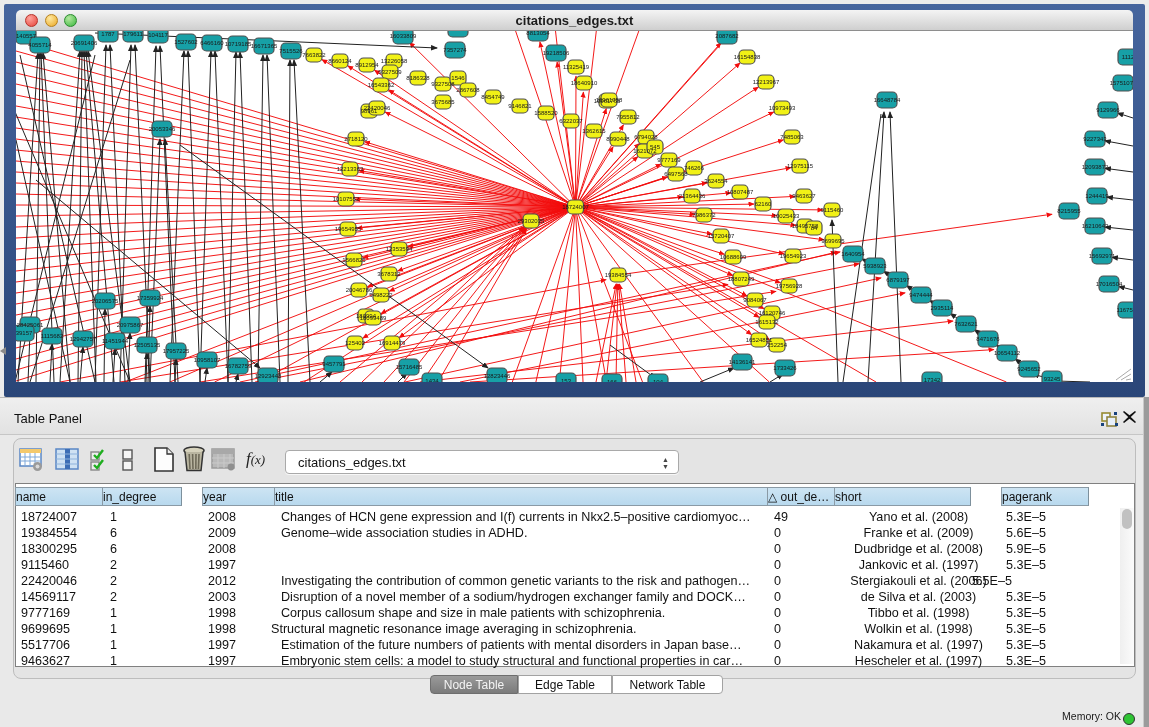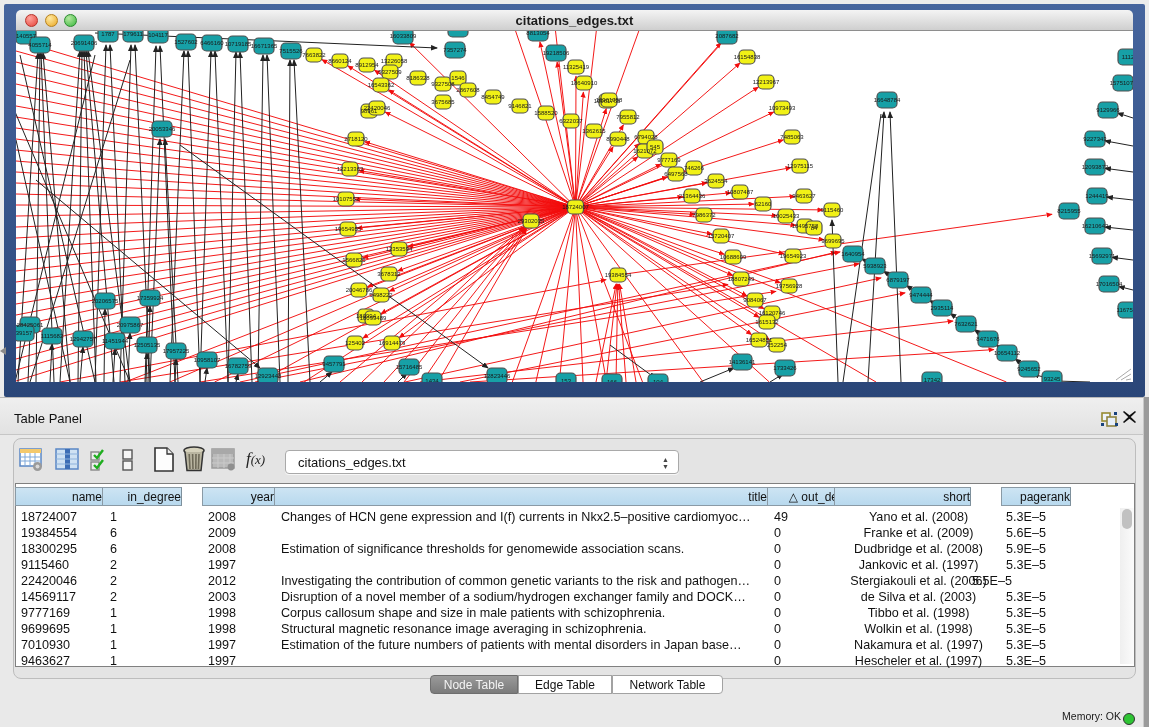--- a/index.html
+++ b/index.html
@@ -20,21 +20,21 @@
 #gbox{position:absolute;left:13px;top:40px;width:1123px;height:241px;
  border:1px solid #bdbdbd;border-radius:8px;background:#e4e4e4}
 #combo{position:absolute;left:285px;top:52px;width:394px;height:24px;background:#fff;
  border:1px solid #a9a9a9;border-radius:4px;box-shadow:0 1px 0 rgba(255,255,255,.7)}
 #combo .t{position:absolute;left:12px;top:4px;font-size:13px;color:#111}
 #combo .ar{position:absolute;right:9px;top:5px;font-size:7px;color:#444;line-height:7px}
 #scrollpane{position:absolute;left:15px;top:85px;width:1120px;height:184px;
  background:#fff;border:1px solid #808080}
 .th{position:absolute;top:89px;height:19px;background:linear-gradient(#cde4f3,#b8d9ee);
  border:1px solid #8a9aa5;border-right:1px solid #7d909c;
- font-size:12px;color:#111;text-align:right;line-height:18px}
+ font-size:12px;color:#111;text-align:left;line-height:18px}
 .tr{position:absolute;left:16px;width:1104px;height:16px;font-size:12.6px;color:#111}
 .tr span{position:absolute;top:1px;white-space:nowrap}
 .tr .ctr{text-align:center}
 #sbtrack{position:absolute;left:1120px;top:110px;width:14px;height:156px;
  background:linear-gradient(90deg,#efefef,#fbfbfb)}
 #sbthumb{position:absolute;left:2px;top:1px;width:10px;height:20px;border-radius:5px;
  background:#c1c1c1}
 #tabs{position:absolute;left:430px;top:277px;height:19px;font-size:12px}
 .seg{position:absolute;top:0;height:19px;line-height:18px;text-align:center;
  background:#fff;border:1px solid #a2a2a2;color:#111}
@@ -623,43 +623,43 @@
       <span class="t">citations_edges.txt</span>
       <span class="ar">▲<br>▼</span>
     </div>
   <div id="scrollpane"></div>
   <div class="th" style="left:15px;width:88px">name</div>
   <div class="th" style="left:102px;width:80px">in_degree</div>
   <div class="th" style="left:202px;width:73px">year</div>
   <div class="th" style="left:274px;width:494px">title</div>
   <div class="th" style="left:767px;width:84px">△ out_de…</div>
   <div class="th" style="left:834px;width:137px">short</div>
-  <div class="th" style="left:1001px;width:70px">pagerank</div>
+  <div class="th" style="left:1001px;width:88px">pagerank</div>
   <div class="tr" style="top:111px">
       <span style="left:5px">18724007</span>
       <span style="left:94px">1</span>
       <span style="left:192px">2008</span>
       <span style="left:265px">Changes of HCN gene expression and I(f) currents in Nkx2.5–positive cardiomyoc…</span>
       <span style="left:758px">49</span>
       <span class="ctr" style="left:819px;width:167px">Yano et al. (2008)</span>
       <span style="left:990px">5.3E–5</span>
     </div>
 <div class="tr" style="top:127px">
       <span style="left:5px">19384554</span>
       <span style="left:94px">6</span>
       <span style="left:192px">2009</span>
+      <span style="left:265px">Genome–wide association studies in ADHD.</span>
       <span style="left:758px">0</span>
       <span class="ctr" style="left:819px;width:167px">Franke et al. (2009)</span>
       <span style="left:990px">5.6E–5</span>
     </div>
 <div class="tr" style="top:143px">
       <span style="left:5px">18300295</span>
       <span style="left:94px">6</span>
       <span style="left:192px">2008</span>
-      <span style="left:265px">Estimation of significance thresholds for genomewide association scans.</span>
       <span style="left:758px">0</span>
       <span class="ctr" style="left:819px;width:167px">Dudbridge et al. (2008)</span>
       <span style="left:990px">5.9E–5</span>
     </div>
 <div class="tr" style="top:159px">
       <span style="left:5px">9115460</span>
       <span style="left:94px">2</span>
       <span style="left:192px">1997</span>
       <span style="left:758px">0</span>
       <span class="ctr" style="left:819px;width:167px">Jankovic et al. (1997)</span>
@@ -689,38 +689,39 @@
       <span style="left:192px">1998</span>
       <span style="left:265px">Corpus callosum shape and size in male patients with schizophrenia.</span>
       <span style="left:758px">0</span>
       <span class="ctr" style="left:819px;width:167px">Tibbo et al. (1998)</span>
       <span style="left:990px">5.3E–5</span>
     </div>
 <div class="tr" style="top:223px">
       <span style="left:5px">9699695</span>
       <span style="left:94px">1</span>
       <span style="left:192px">1998</span>
-      <span style="left:265px">Structural magnetic resonance image averaging in schizophrenia.</span>
+      <span style="left:255px">Structural magnetic resonance image averaging in schizophrenia.</span>
       <span style="left:758px">0</span>
       <span class="ctr" style="left:819px;width:167px">Wolkin et al. (1998)</span>
       <span style="left:990px">5.3E–5</span>
     </div>
 <div class="tr" style="top:239px">
-      <span style="left:5px">7010930</span>
+      <span style="left:5px">5517706</span>
       <span style="left:94px">1</span>
       <span style="left:192px">1997</span>
       <span style="left:265px">Estimation of the future numbers of patients with mental disorders in Japan base…</span>
       <span style="left:758px">0</span>
       <span class="ctr" style="left:819px;width:167px">Nakamura et al. (1997)</span>
       <span style="left:990px">5.3E–5</span>
     </div>
 <div class="tr" style="top:255px">
       <span style="left:5px">9463627</span>
       <span style="left:94px">1</span>
       <span style="left:192px">1997</span>
+      <span style="left:265px">Embryonic stem cells: a model to study structural and functional properties in car…</span>
       <span style="left:758px">0</span>
       <span class="ctr" style="left:819px;width:167px">Hescheler et al. (1997)</span>
       <span style="left:990px">5.3E–5</span>
     </div>
   <div id="sbtrack">
       <div id="sbthumb"></div>
     </div>
   <div id="tabs">
     <div class="seg" style="left:0;width:88px;background:linear-gradient(#9a9a9a,#7b7b7b);color:#f4f4f4;border-color:#6e6e6e;border-radius:4px 0 0 4px">Node Table</div>
     <div class="seg" style="left:88px;width:94px">Edge Table</div>

